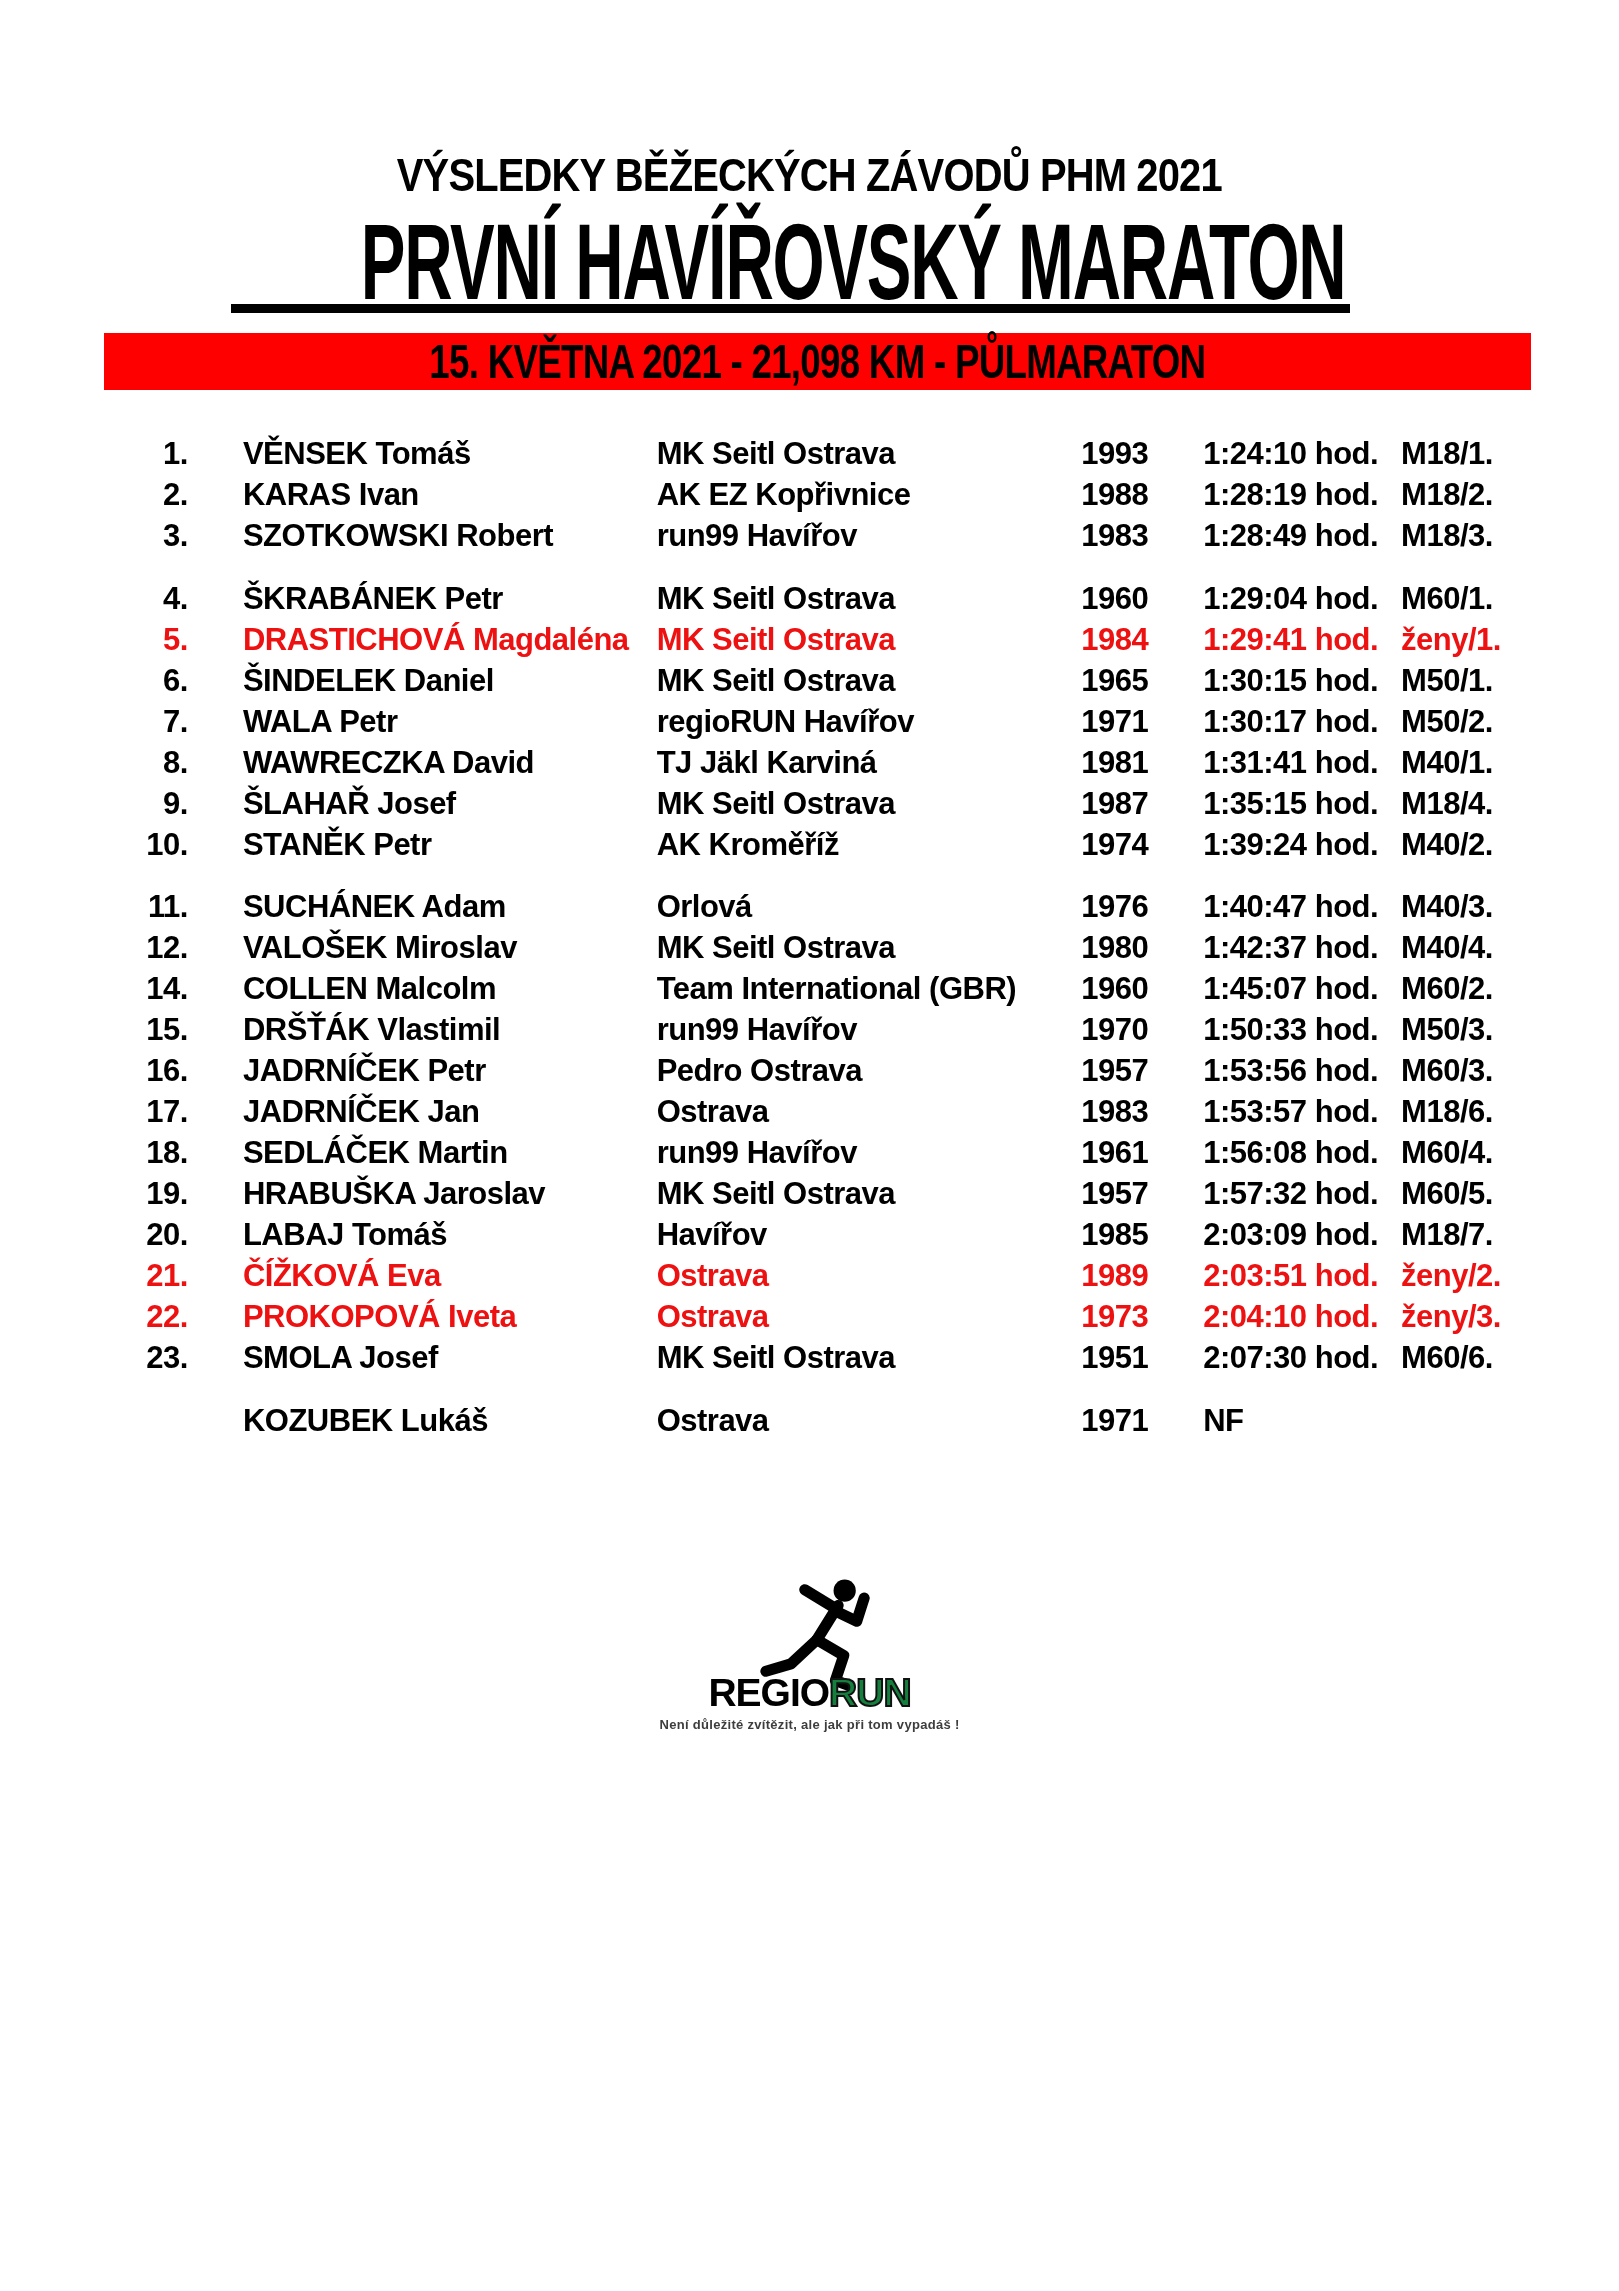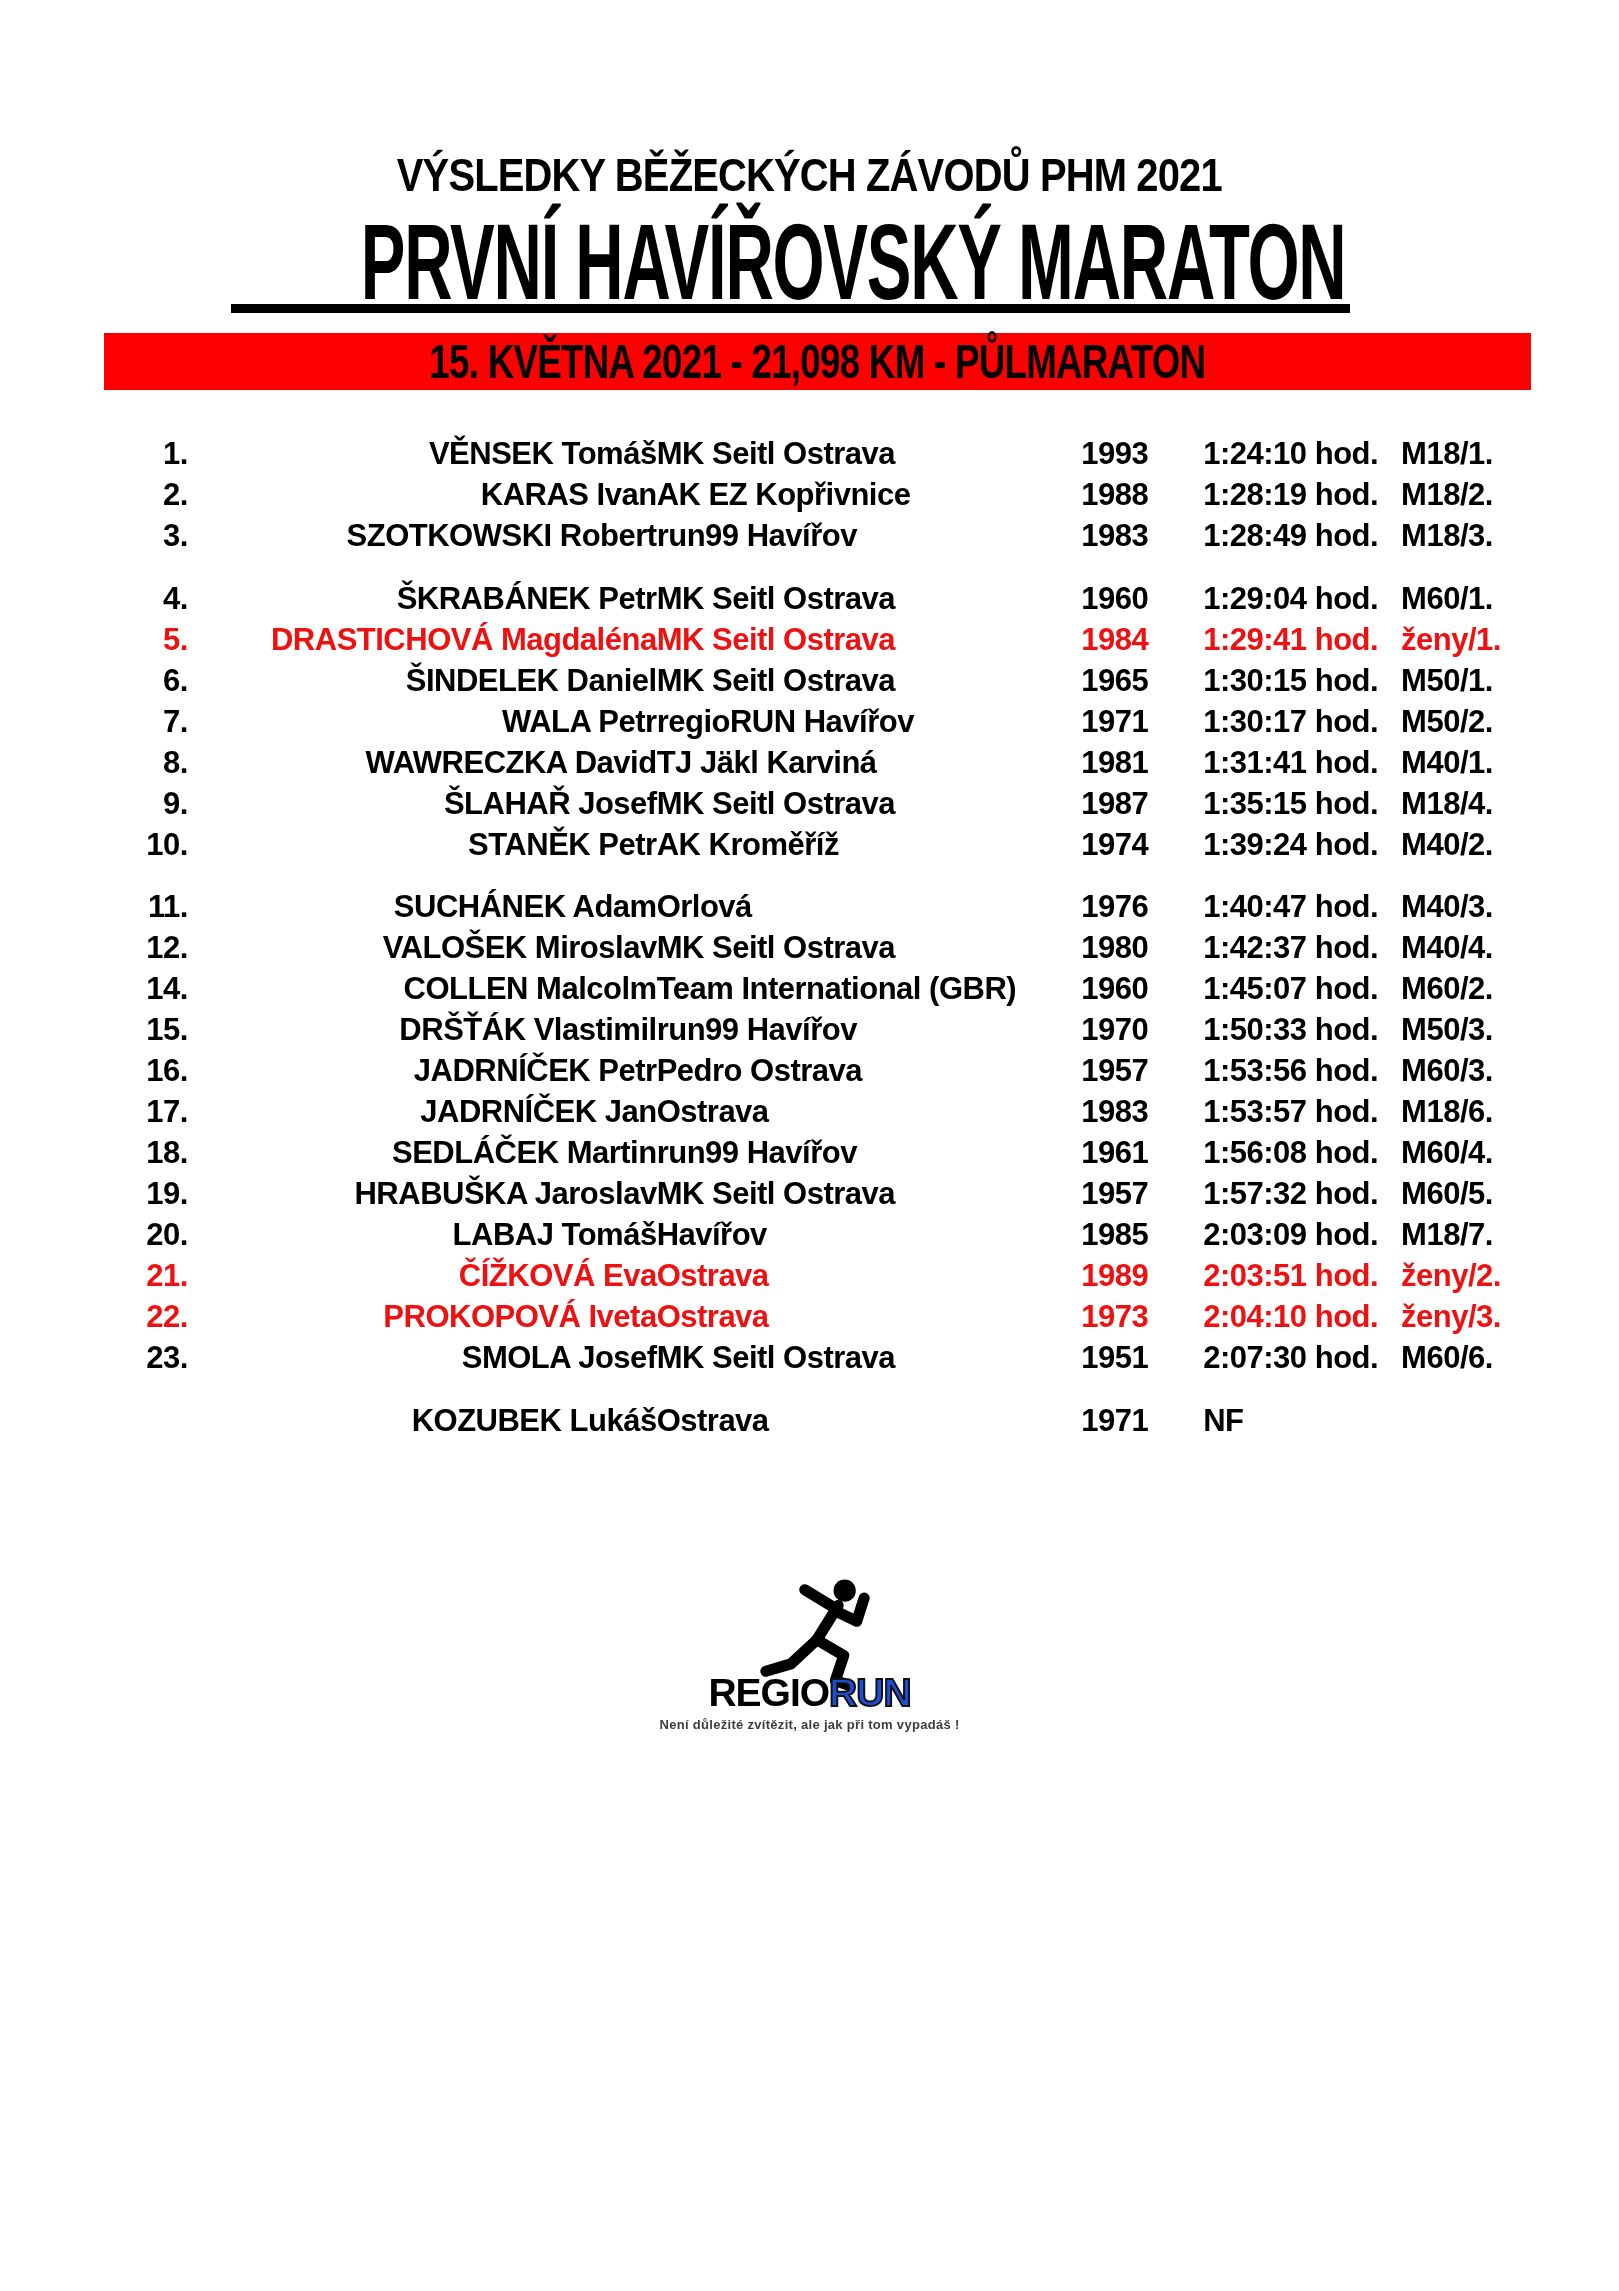--- a/index.html
+++ b/index.html
@@ -38,38 +38,38 @@
   
   #results-table{position:absolute;top:433px;left:98px;width:1423px;}
   .row{
     display:flex;height:41px;line-height:41px;
     font-size:31px;font-weight:bold;letter-spacing:-0.5px;white-space:nowrap;
   }
   .row.gap{margin-top:21.6px;}
   .row.red{color:var(--red-text);}
   .c{overflow:visible;}
   .c.rank{width:90px;text-align:right;}
-  .c.name{width:414px;margin-left:55px;text-align:right;}
+  .c.name{width:414px;margin-left:55px;}
   .c.club{width:425px;}
   .c.year{width:122px;}
   .c.time{width:198px;}
   .c.cat{width:120px;}
 
   
   #logo{
     position:absolute;top:1576px;left:0;width:100%;
     display:flex;flex-direction:column;align-items:center;
   }
   #runner-icon{margin-left:23.5px;margin-bottom:-25.5px;}
   #brand{
     font-size:39px;font-weight:bold;letter-spacing:-1px;line-height:1;
     white-space:nowrap;
   }
   #brand .outline{
-    color:#1d4ed8;
+    color:#15803d;
     -webkit-text-stroke:2px #111111;
     text-stroke:2px #111111;
   }
   #tagline{
     margin-top:5.9px;font-size:13px;font-weight:bold;color:#3d3d3d;letter-spacing:0.3px;
   }
 </style>
 </head>
 <body>
 

